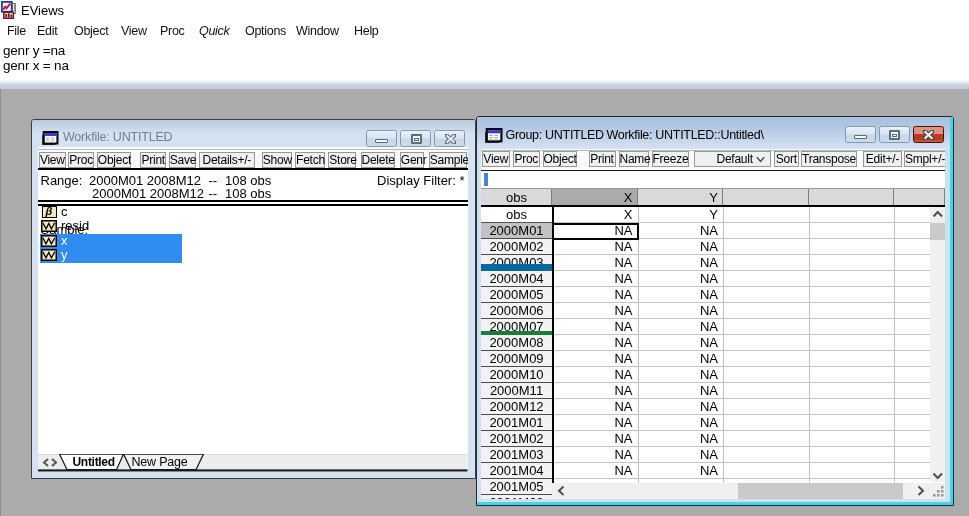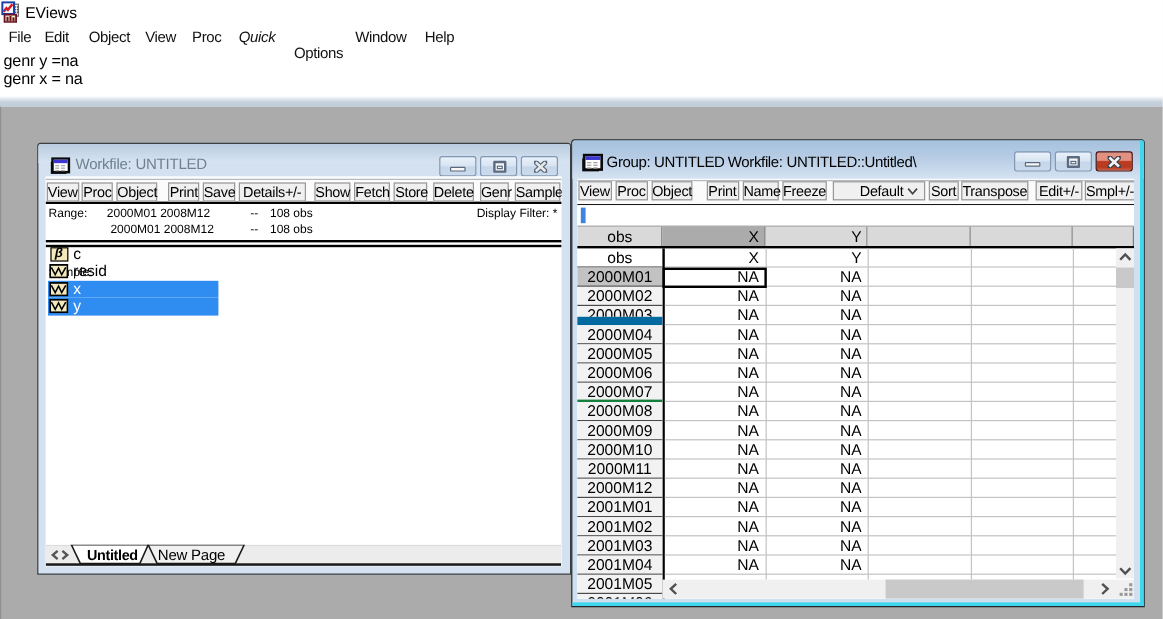--- a/index.html
+++ b/index.html
@@ -43,21 +43,21 @@
       <rect x="9.4" y="13.5" width="1.7" height="3.1"></rect>
     </g>
 </svg>
 <div class="abs" style="left:21px;top:3px;font-size:13px;">EViews</div>
 <div class="menu" style="left:7px;">File</div>
 <div class="menu" style="left:37px;">Edit</div>
 <div class="menu" style="left:74px;">Object</div>
 <div class="menu" style="left:121px;">View</div>
 <div class="menu" style="left:160px;">Proc</div>
 <div class="menu" style="left:199px;font-style:italic;">Quick</div>
-<div class="menu" style="left:245px;margin-top:13px;">Options</div>
+<div class="menu" style="left:245px;">Options</div>
 <div class="menu" style="left:296px;">Window</div>
 <div class="menu" style="left:354px;">Help</div>
 <div class="cmd" style="top:43px;">genr y =na</div>
 <div class="cmd" style="top:58px;">genr x = na</div>
 <div class="band"></div>
 <div class="desktop"></div>
 <div class="win" style="left:31px;top:119px;width:444.5px;height:359.5px;background:#d3e1f0;">
 <div class="title" style="height:16px;background:linear-gradient(#bacbdf,#cbdbeb 60%,#d7e3f1);border-radius:2px 2px 0 0;">
 <svg class="abs" style="left:9.5px;top:10.5px" width="17" height="15" viewBox="0 0 18 16">
 <rect x="0.2" y="4" width="14" height="10.8" fill="#0a0a0a"></rect>
@@ -96,21 +96,21 @@
 <div class="toolbtn" style="left:102.2px;top:5.5px;width:26px;">Print</div>
 <div class="toolbtn" style="left:130.8px;top:5.5px;width:27.5px;">Save</div>
 <div class="toolbtn" style="left:160.8px;top:5.5px;width:56px;">Details+/-</div>
 <div class="toolbtn" style="left:223.8px;top:5.5px;width:30.5px;">Show</div>
 <div class="toolbtn" style="left:257.1px;top:5.5px;width:30px;">Fetch</div>
 <div class="toolbtn" style="left:290.3px;top:5.5px;width:27.5px;">Store</div>
 <div class="toolbtn" style="left:322.5px;top:5.5px;width:34.5px;">Delete</div>
 <div class="toolbtn" style="left:361.8px;top:5.5px;width:24.5px;">Genr</div>
 <div class="toolbtn" style="left:390.8px;top:5.5px;width:38.5px;">Sample</div>
 </div>
-<div class="abs" style="left:0;top:25.5px;width:429.5px;height:28px;font-size:10px;text-align:center;">
+<div class="abs" style="left:0;top:25.5px;width:429.5px;height:28px;font-size:13px;text-align:center;">
 <div class="abs" style="left:2.5px;top:1px;">Range:</div>
 <div class="abs" style="left:51px;top:1px;">2000M01 2008M12</div>
 <div class="abs" style="left:170.5px;top:1px;">--</div>
 <div class="abs" style="left:187px;top:1px;">108 obs</div>
 <div class="abs" style="right:3px;top:1px;">Display Filter: *</div>
 <div class="abs" style="left:2.5px;top:13.5px;margin-top:36px;">Sample:</div>
 <div class="abs" style="left:54px;top:13.5px;">2000M01 2008M12</div>
 <div class="abs" style="left:170.5px;top:13.5px;">--</div>
 <div class="abs" style="left:187px;top:13.5px;">108 obs</div>
 </div>
@@ -234,21 +234,21 @@
 <div class="cell rt" style="left:157.5px;top:122.5px;width:79.5px;height:16px;line-height:15px;">NA</div>
 <div class="abs" style="left:72.5px;top:137.5px;width:376.0px;height:1px;background:#c3c3c3;"></div>
 <div class="cell ct" style="left:0;top:138.5px;width:71px;height:16px;line-height:15px;background:#f2f2f2;border-bottom:1px solid #4a4a4a;">2000M05</div>
 <div class="cell rt" style="left:72.5px;top:138.5px;width:79px;height:16px;line-height:15px;">NA</div>
 <div class="cell rt" style="left:157.5px;top:138.5px;width:79.5px;height:16px;line-height:15px;">NA</div>
 <div class="abs" style="left:72.5px;top:153.5px;width:376.0px;height:1px;background:#c3c3c3;"></div>
 <div class="cell ct" style="left:0;top:154.5px;width:71px;height:16px;line-height:15px;background:#f2f2f2;border-bottom:1px solid #4a4a4a;">2000M06</div>
 <div class="cell rt" style="left:72.5px;top:154.5px;width:79px;height:16px;line-height:15px;">NA</div>
 <div class="cell rt" style="left:157.5px;top:154.5px;width:79.5px;height:16px;line-height:15px;">NA</div>
 <div class="abs" style="left:72.5px;top:169.5px;width:376.0px;height:1px;background:#c3c3c3;"></div>
-<div class="cell ct" style="left:0;top:170.5px;width:71px;height:16px;line-height:15px;background:#f2f2f2;border-bottom:2px solid #15803d;">2000M07</div>
+<div class="cell ct" style="left:0;top:170.5px;width:71px;height:16px;line-height:15px;background:#f2f2f2;border-bottom:4px solid #15803d;">2000M07</div>
 <div class="cell rt" style="left:72.5px;top:170.5px;width:79px;height:16px;line-height:15px;">NA</div>
 <div class="cell rt" style="left:157.5px;top:170.5px;width:79.5px;height:16px;line-height:15px;">NA</div>
 <div class="abs" style="left:72.5px;top:185.5px;width:376.0px;height:1px;background:#c3c3c3;"></div>
 <div class="cell ct" style="left:0;top:186.5px;width:71px;height:16px;line-height:15px;background:#f2f2f2;border-bottom:1px solid #4a4a4a;">2000M08</div>
 <div class="cell rt" style="left:72.5px;top:186.5px;width:79px;height:16px;line-height:15px;">NA</div>
 <div class="cell rt" style="left:157.5px;top:186.5px;width:79.5px;height:16px;line-height:15px;">NA</div>
 <div class="abs" style="left:72.5px;top:201.5px;width:376.0px;height:1px;background:#c3c3c3;"></div>
 <div class="cell ct" style="left:0;top:202.5px;width:71px;height:16px;line-height:15px;background:#f2f2f2;border-bottom:1px solid #4a4a4a;">2000M09</div>
 <div class="cell rt" style="left:72.5px;top:202.5px;width:79px;height:16px;line-height:15px;">NA</div>
 <div class="cell rt" style="left:157.5px;top:202.5px;width:79.5px;height:16px;line-height:15px;">NA</div>

